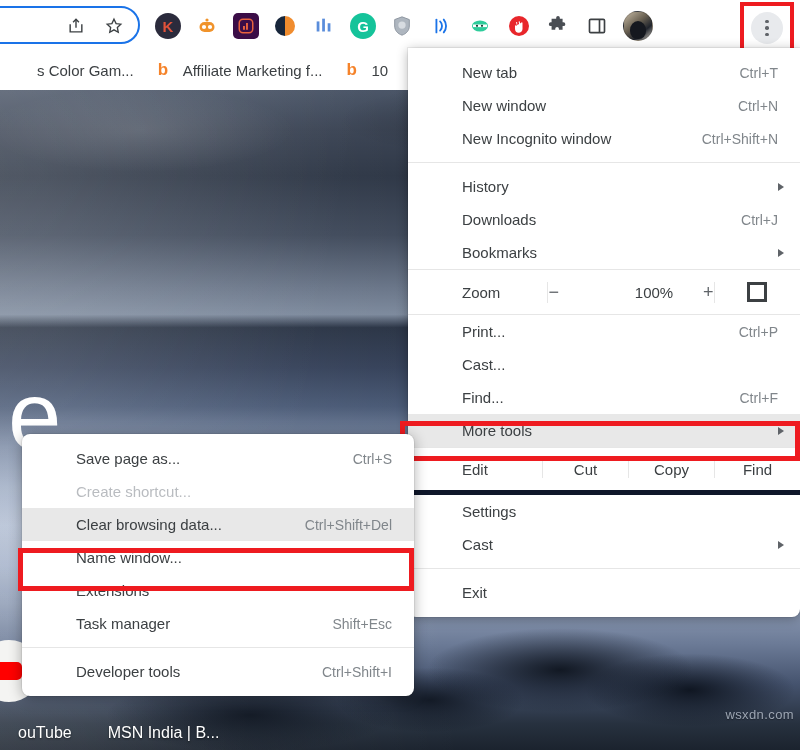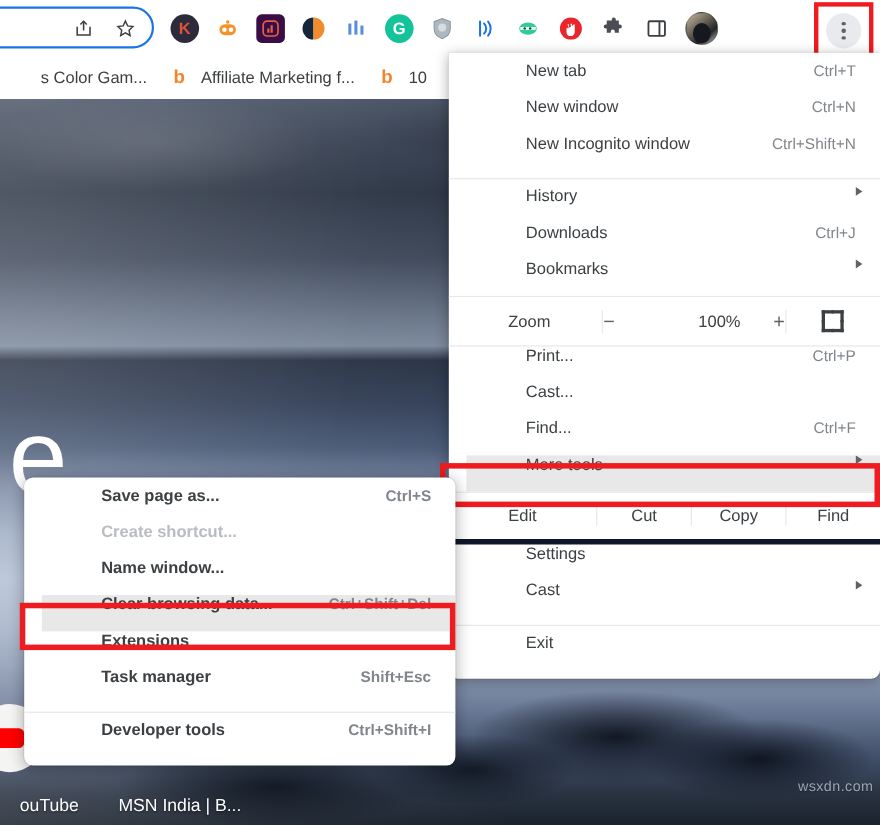--- a/index.html
+++ b/index.html
@@ -172,25 +172,24 @@
     background: #ffffff;
     border-radius: 0 0 8px 8px;
     box-shadow: 0 2px 12px rgba(0,0,0,.30), 0 0 0 1px rgba(0,0,0,.06);
     padding: 8px 0 8px 0;
     font-size: 15px;
     color: #3c4043;
   }
   .mi {
     position: relative;
     height: 33px;
-    display: flex; align-items: flex-start;
+    display: flex; align-items: center;
     padding: 0 16px 0 54px;
     box-sizing: border-box;
     cursor: default;
-    margin-left: 16px;
   }
   .mi .lbl { flex: 1 1 auto; color: #3c4043; }
   .mi .acc { color: #80868b; font-size: 14px; padding-right: 6px; }
   .mi .arr {
     width: 0; height: 0;
     border-left: 6px solid #5f6368;
     border-top: 4.5px solid transparent;
     border-bottom: 4.5px solid transparent;
     margin-left: 8px;
   }
@@ -255,21 +254,21 @@
     position: absolute;
     left: 22px; top: 434px;
     width: 392px;
     background: #ffffff;
     border-radius: 8px;
     box-shadow: 0 2px 14px rgba(0,0,0,.32), 0 0 0 1px rgba(0,0,0,.06);
     padding: 8px 0 8px 0;
     font-size: 15px;
     color: #3c4043;
   }
-  .menu-sub .mi { padding: 0 16px 0 54px; font-weight: bold; }
+  .menu-sub .mi { padding: 0 16px 0 54px; }
   .hl-box-clear {
     position: absolute;
     left: 18px; top: 548px;
     width: 396px; height: 43px;
     border: 5px solid #ee1b20;
     box-sizing: border-box;
     pointer-events: none;
   }
 
   
@@ -511,28 +510,28 @@
   <div class="hl-box-moretools"></div>
 
   <div class="menu-sub">
     <div class="mi">
       <span class="lbl">Save page as...</span>
       <span class="acc">Ctrl+S</span>
     </div>
     <div class="mi dim">
       <span class="lbl">Create shortcut...</span>
     </div>
-    <div class="mi">
-      <span class="lbl">Name window...</span>
-    </div>
     <div class="mi hl">
       <span class="lbl">Clear browsing data...</span>
       <span class="acc">Ctrl+Shift+Del</span>
     </div>
     <div class="mi">
+      <span class="lbl">Name window...</span>
+    </div>
+    <div class="mi">
       <span class="lbl">Extensions</span>
     </div>
     <div class="mi">
       <span class="lbl">Task manager</span>
       <span class="acc">Shift+Esc</span>
     </div>
     <div class="sep"></div>
     <div class="mi">
       <span class="lbl">Developer tools</span>
       <span class="acc">Ctrl+Shift+I</span>

